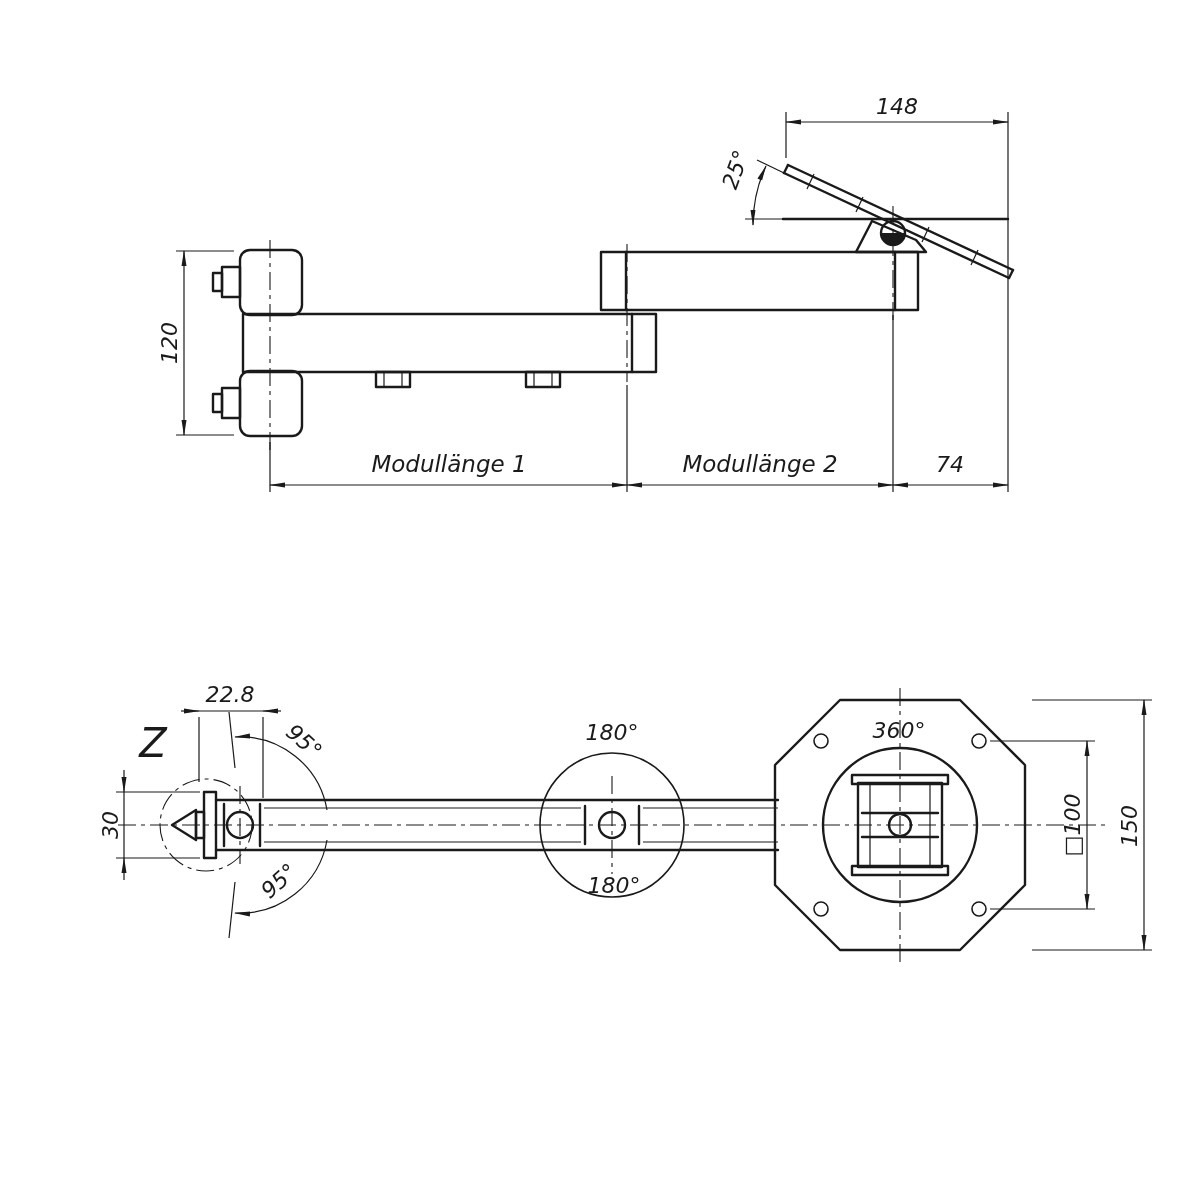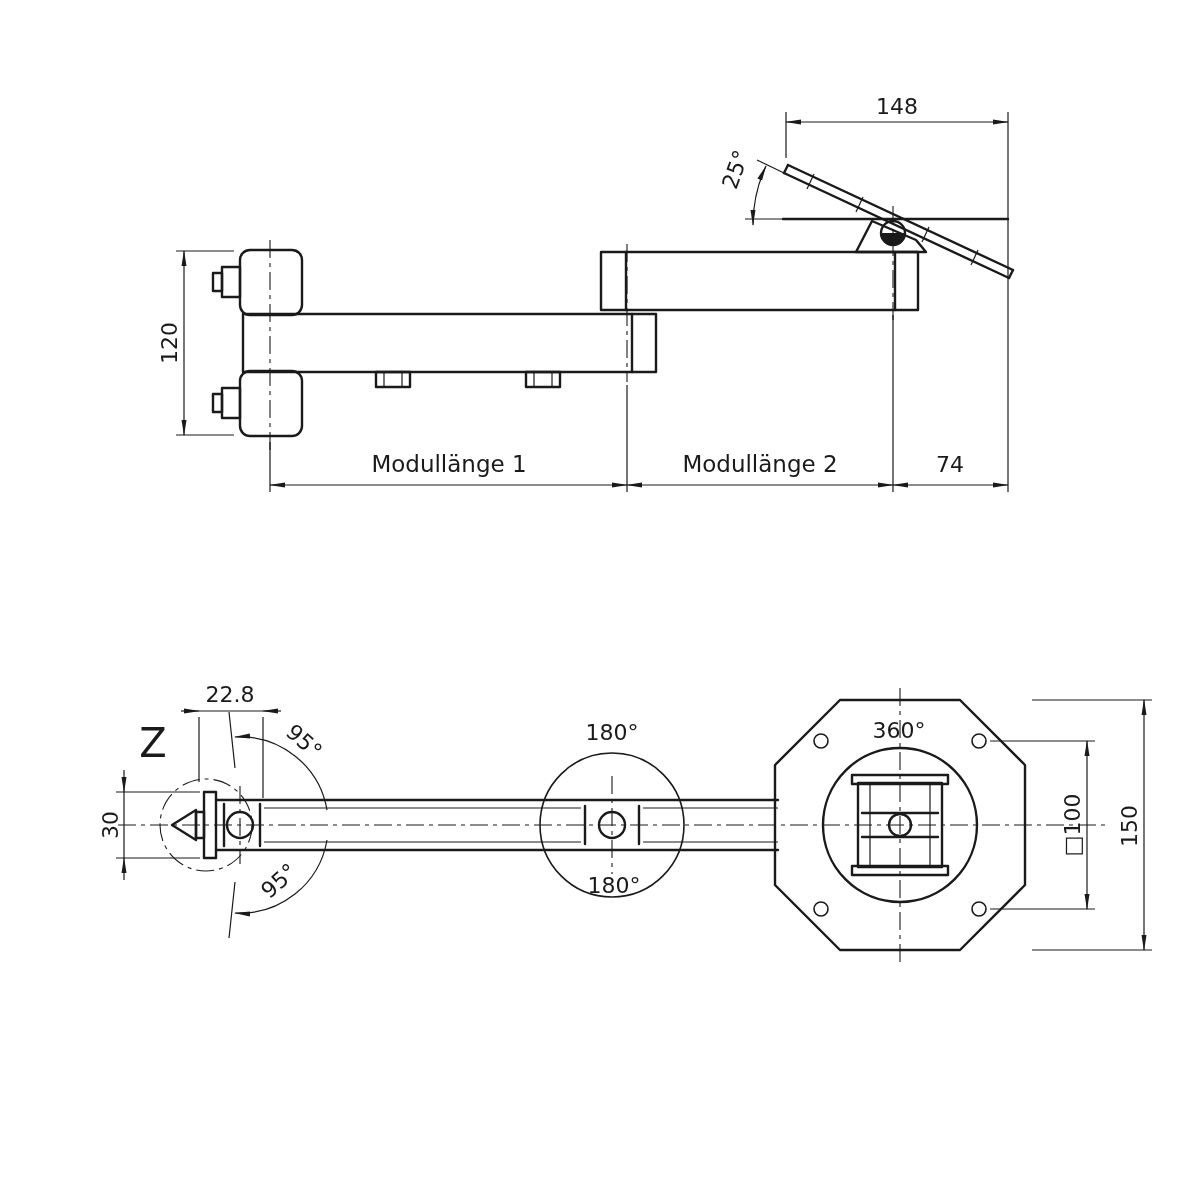--- a/index.html
+++ b/index.html
@@ -1,18 +1,18 @@
 <!DOCTYPE html>
 <html style="--line: #1a1a1a; --bg: #ffffff;"><head>
 <meta charset="utf-8">
 <style>
   :root{ --line:#1a1a1a; --bg:#ffffff; }
   html,body{margin:0;padding:0;background:var(--bg);}
   .canvas{width:1200px;height:1200px;background:var(--bg);position:relative;
-          font-family:"DejaVu Sans", sans-serif;}
+          font-family:"DejaVu Sans", sans-serif;font-style:italic;}
   svg{display:block}
   .ol{fill:none;stroke:var(--line);stroke-width:2.4;stroke-linejoin:round;stroke-linecap:round}
   .ml{fill:none;stroke:var(--line);stroke-width:1.6}
   .tl{fill:none;stroke:var(--line);stroke-width:1.2}
   .dim{fill:none;stroke:var(--line);stroke-width:1.2}
   .cl{fill:none;stroke:var(--line);stroke-width:1.1;stroke-dasharray:18 5 4 5}
   .fillw{fill:var(--line);stroke:none}
   text{fill:var(--line);font-size:22px;font-family:"DejaVu Sans",sans-serif}
   .lbl{font-size:23px}
   .big{font-size:40px}

